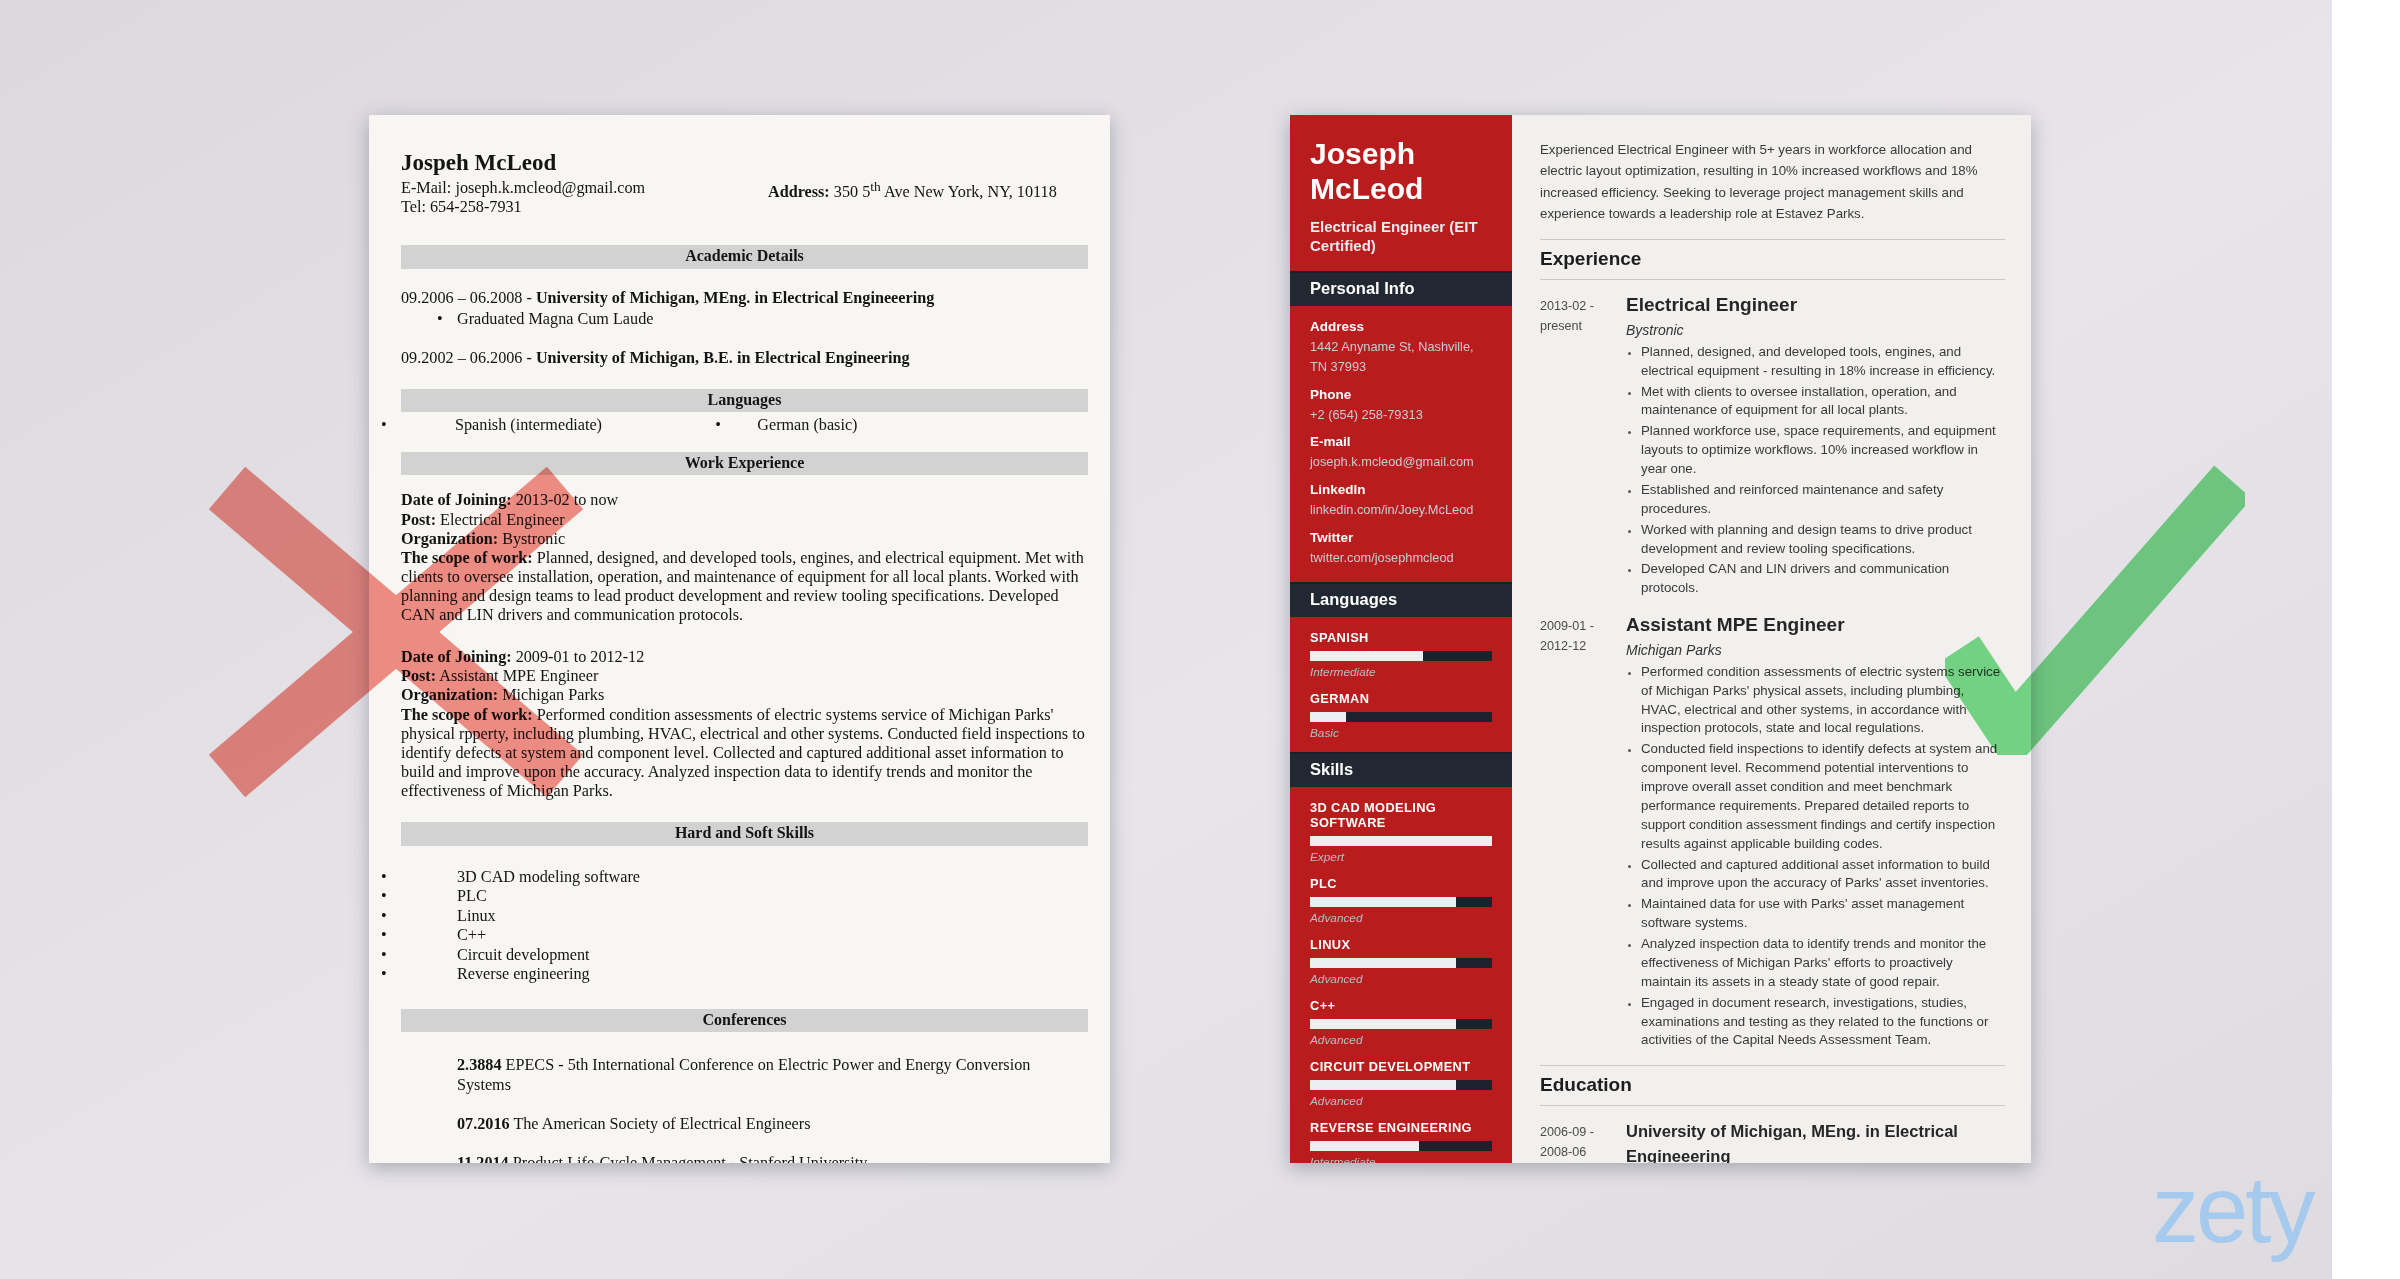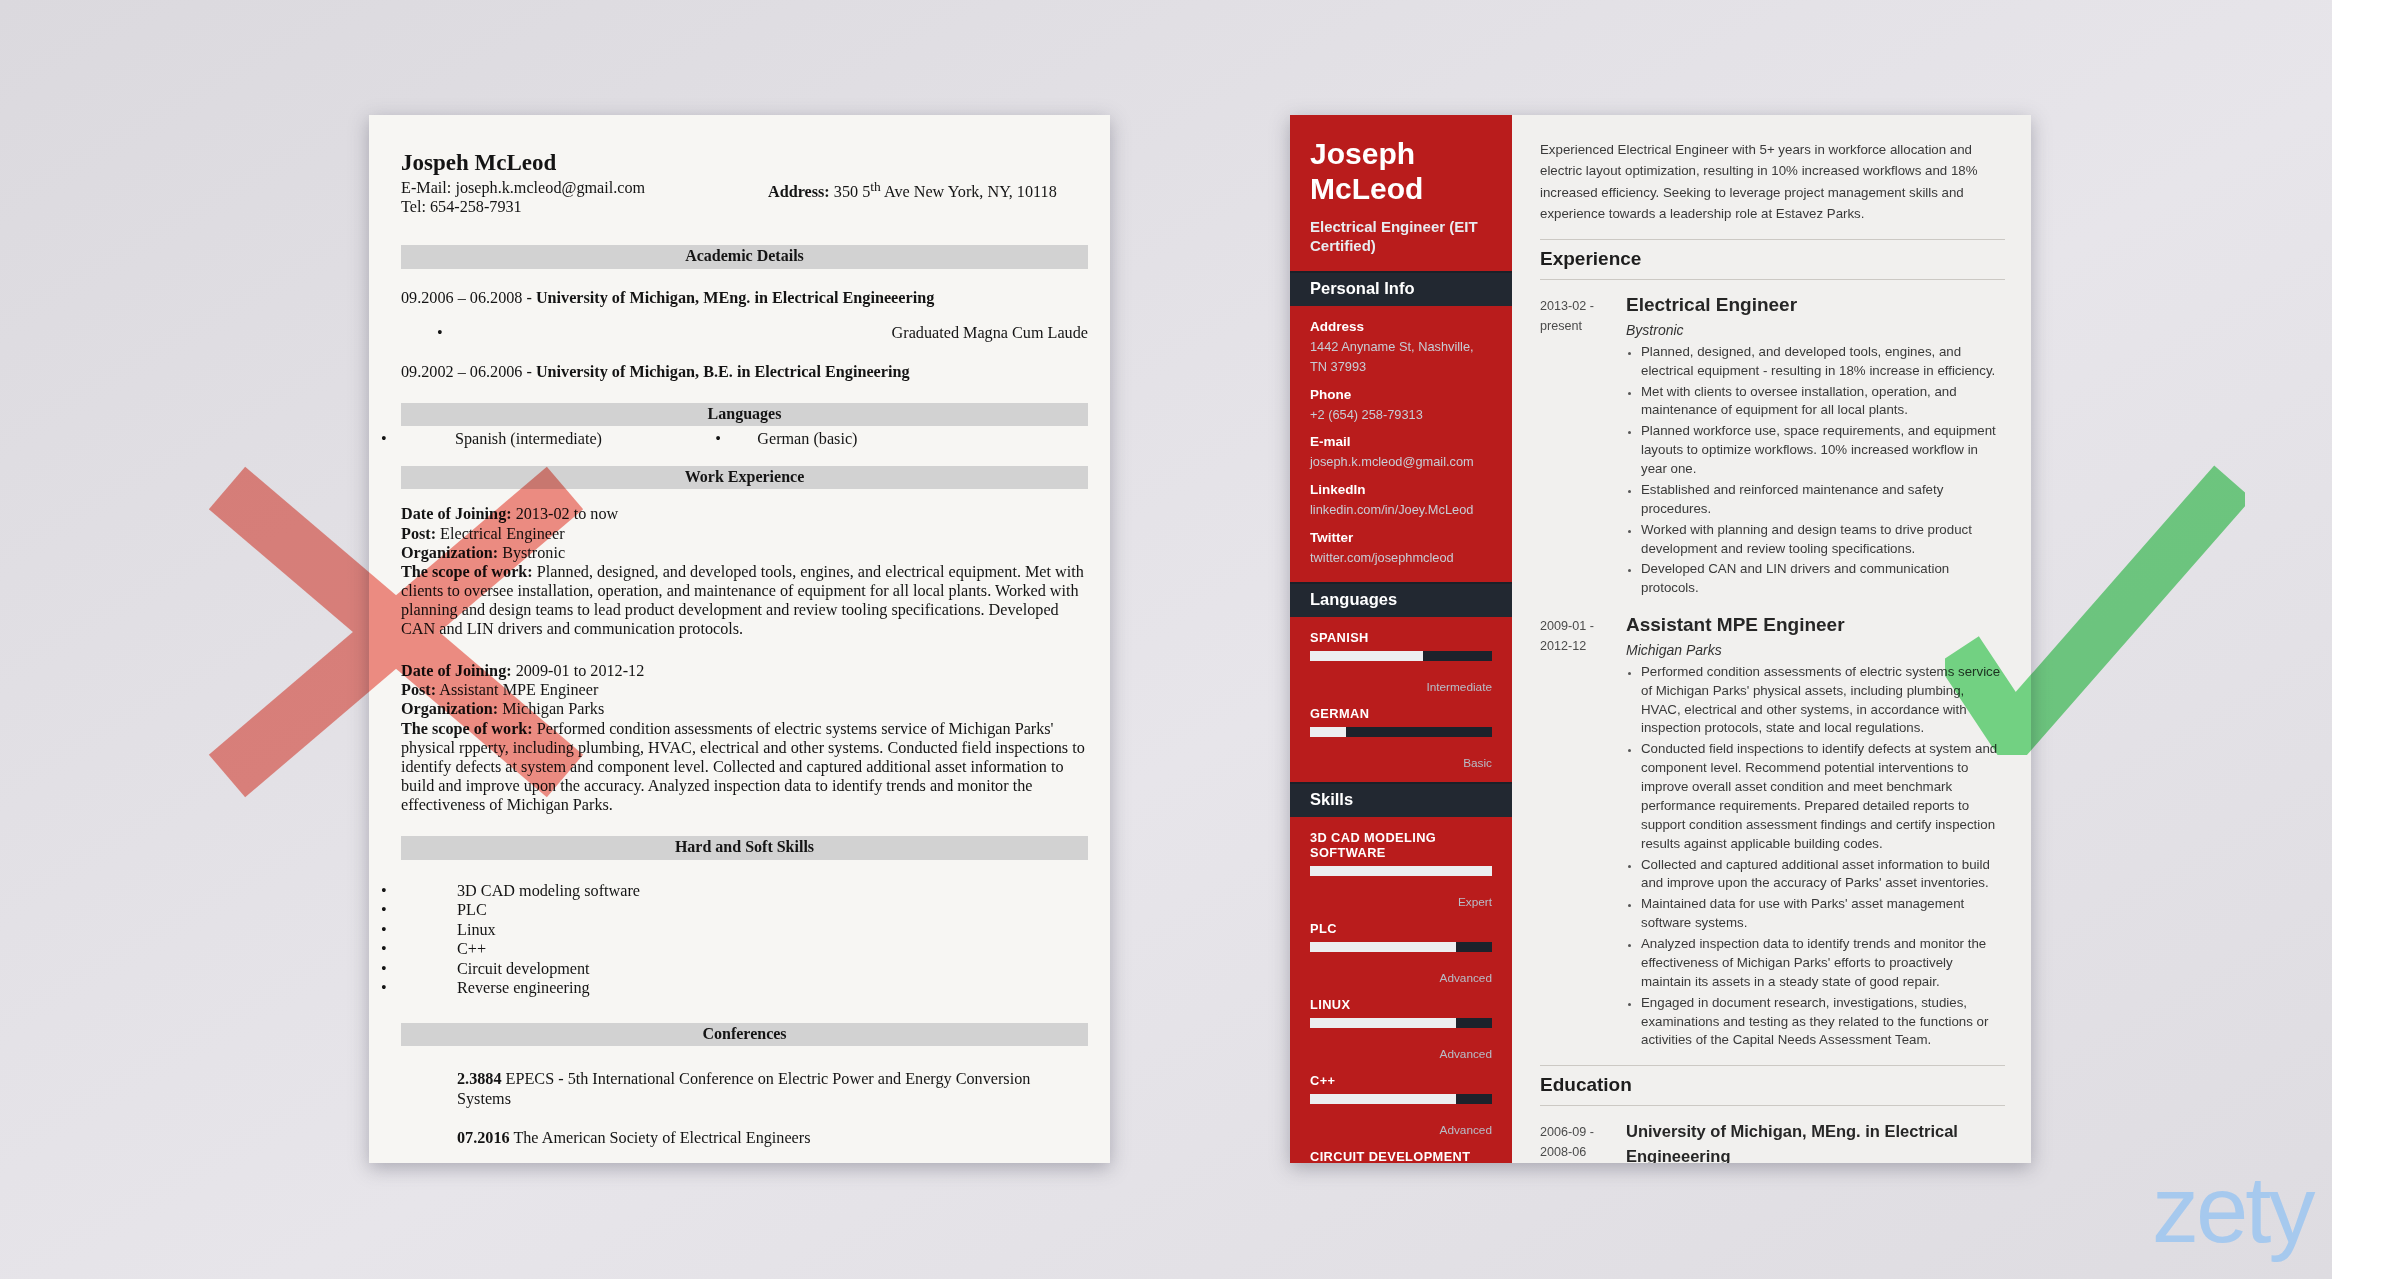--- a/index.html
+++ b/index.html
@@ -18,21 +18,21 @@
               padding:34px 22px 0 32px; }
   .bad-name { font-size:23px; font-weight:bold; margin-bottom:3px; }
   .bad-contact-row { display:flex; }
   .bad-contact-left { flex:0 0 367px; }
   .bad-contact-right b { font-weight:bold; }
   .bar { background:#d2d2d2; text-align:center; font-weight:bold; font-size:16px;
          padding:2px 0 3px; }
   .bar-academic { margin-top:28px; }
   .acad-entries { margin-top:20px; }
   .acad-entry { margin-bottom:20px; }
-  .acad-bullets { list-style:none; margin-top:16px;text-align:right; }
+  .acad-bullets { list-style:none; margin-top:2px; }
   .acad-bullets li { position:relative; padding-left:56px; }
   .acad-bullets li::before { content:"\2022"; position:absolute; left:36px; }
   .bar-languages { margin-top:2px; }
   .bad-langs { list-style:none; display:flex; margin:4px 0 16px; }
   .bad-langs li { position:relative; padding-left:54px; }
   .bad-langs li:first-child { flex:0 0 44%; }
   .bad-langs li::before { content:"\2022"; position:absolute; left:-20px; }
   .bad-langs li:last-child::before { left:12px; }
   .bad-jobs { margin-top:16px; }
   .bad-job + .bad-job { margin-top:23px; }
@@ -55,21 +55,21 @@
              padding:6px 20px 8px; margin-bottom:13px; }
   .sb-field { margin:0 20px 10px; }
   .sb-label { font-weight:bold; font-size:13.5px; margin-bottom:3px; }
   .sb-value { color:#c7cdd5; font-size:12.8px; line-height:1.55; }
   .sb-fields { margin-bottom:14px; }
   .sb-meters { margin-bottom:8px; }
   .meter { margin:0 20px 12px; }
   .meter-name { font-weight:bold; font-size:12.8px; letter-spacing:.4px; margin-bottom:6px; }
   .meter-track { height:10px; background:#1c222b; }
   .meter-fill { height:100%; background:#eceef0; }
-  .meter-level { text-align:right; color:#b7bec8; font-size:11.8px; margin-top:19px; }
+  .meter-level { color:#b7bec8; font-size:11.8px; margin-top:4px;font-style:italic; }
 
   .good-main { flex:1; padding:24px 26px 0 28px; color:#3a3a3a; font-size:13.3px; }
   .summary { line-height:1.6; margin-bottom:15px; }
   .gsec { font-size:19px; font-weight:bold; color:#1d1d1d;
           border-top:1px solid #ccc9c4; border-bottom:1px solid #ccc9c4;
           padding:8px 0 9px; margin-bottom:13px; }
   .entry { display:flex; margin-bottom:13px; }
   .entry-dates { flex:0 0 86px; font-size:12.6px; color:#4b4b4b; line-height:1.55; padding-top:4px; }
   .entry-body { flex:1; }
   .entry-title { font-size:19px; font-weight:bold; color:#262626; line-height:1.3; }

